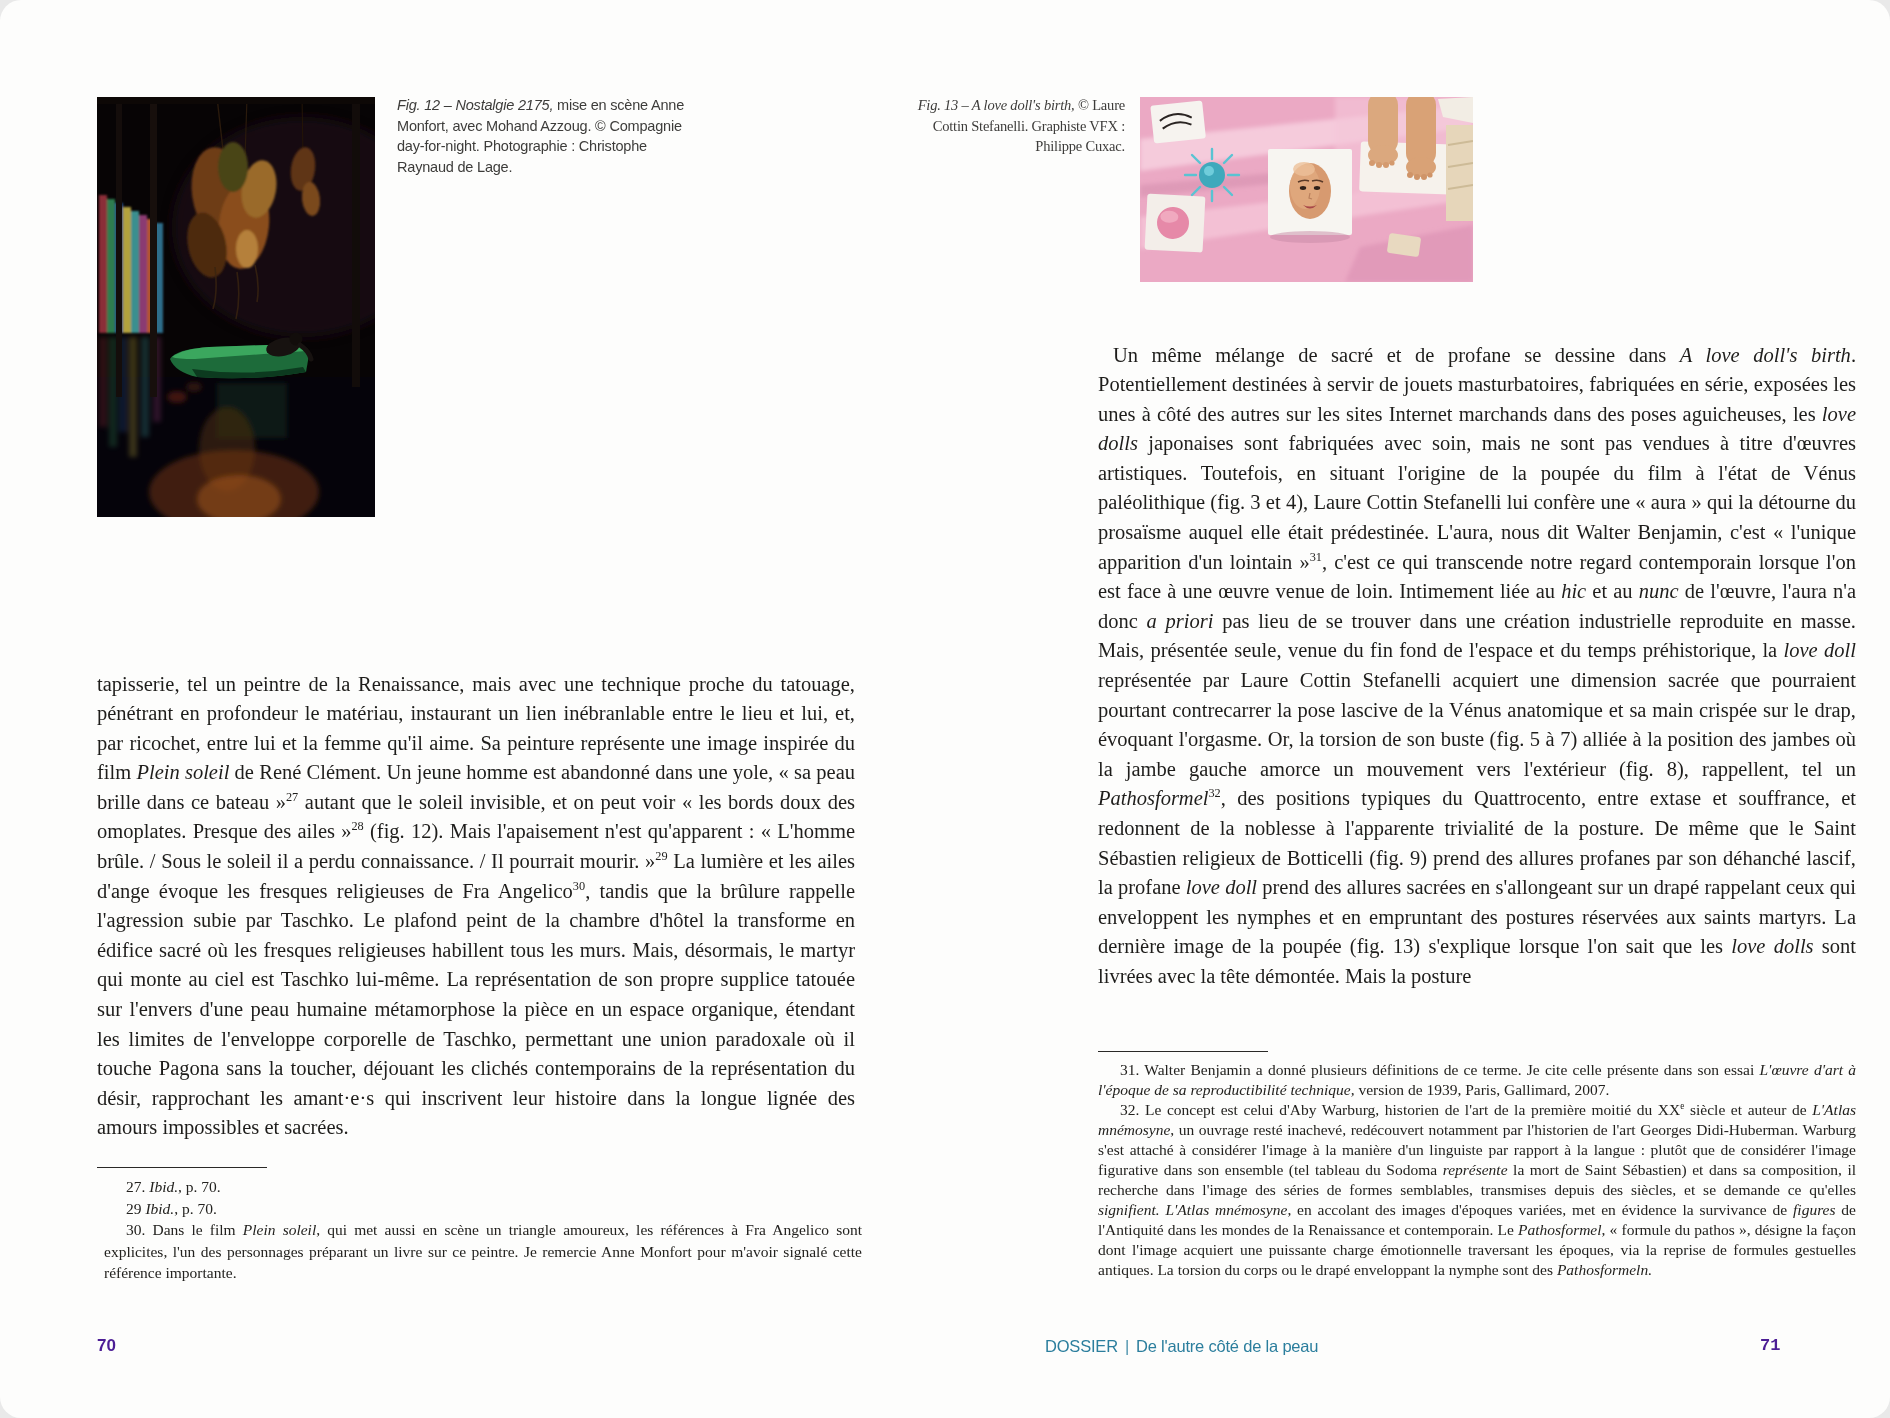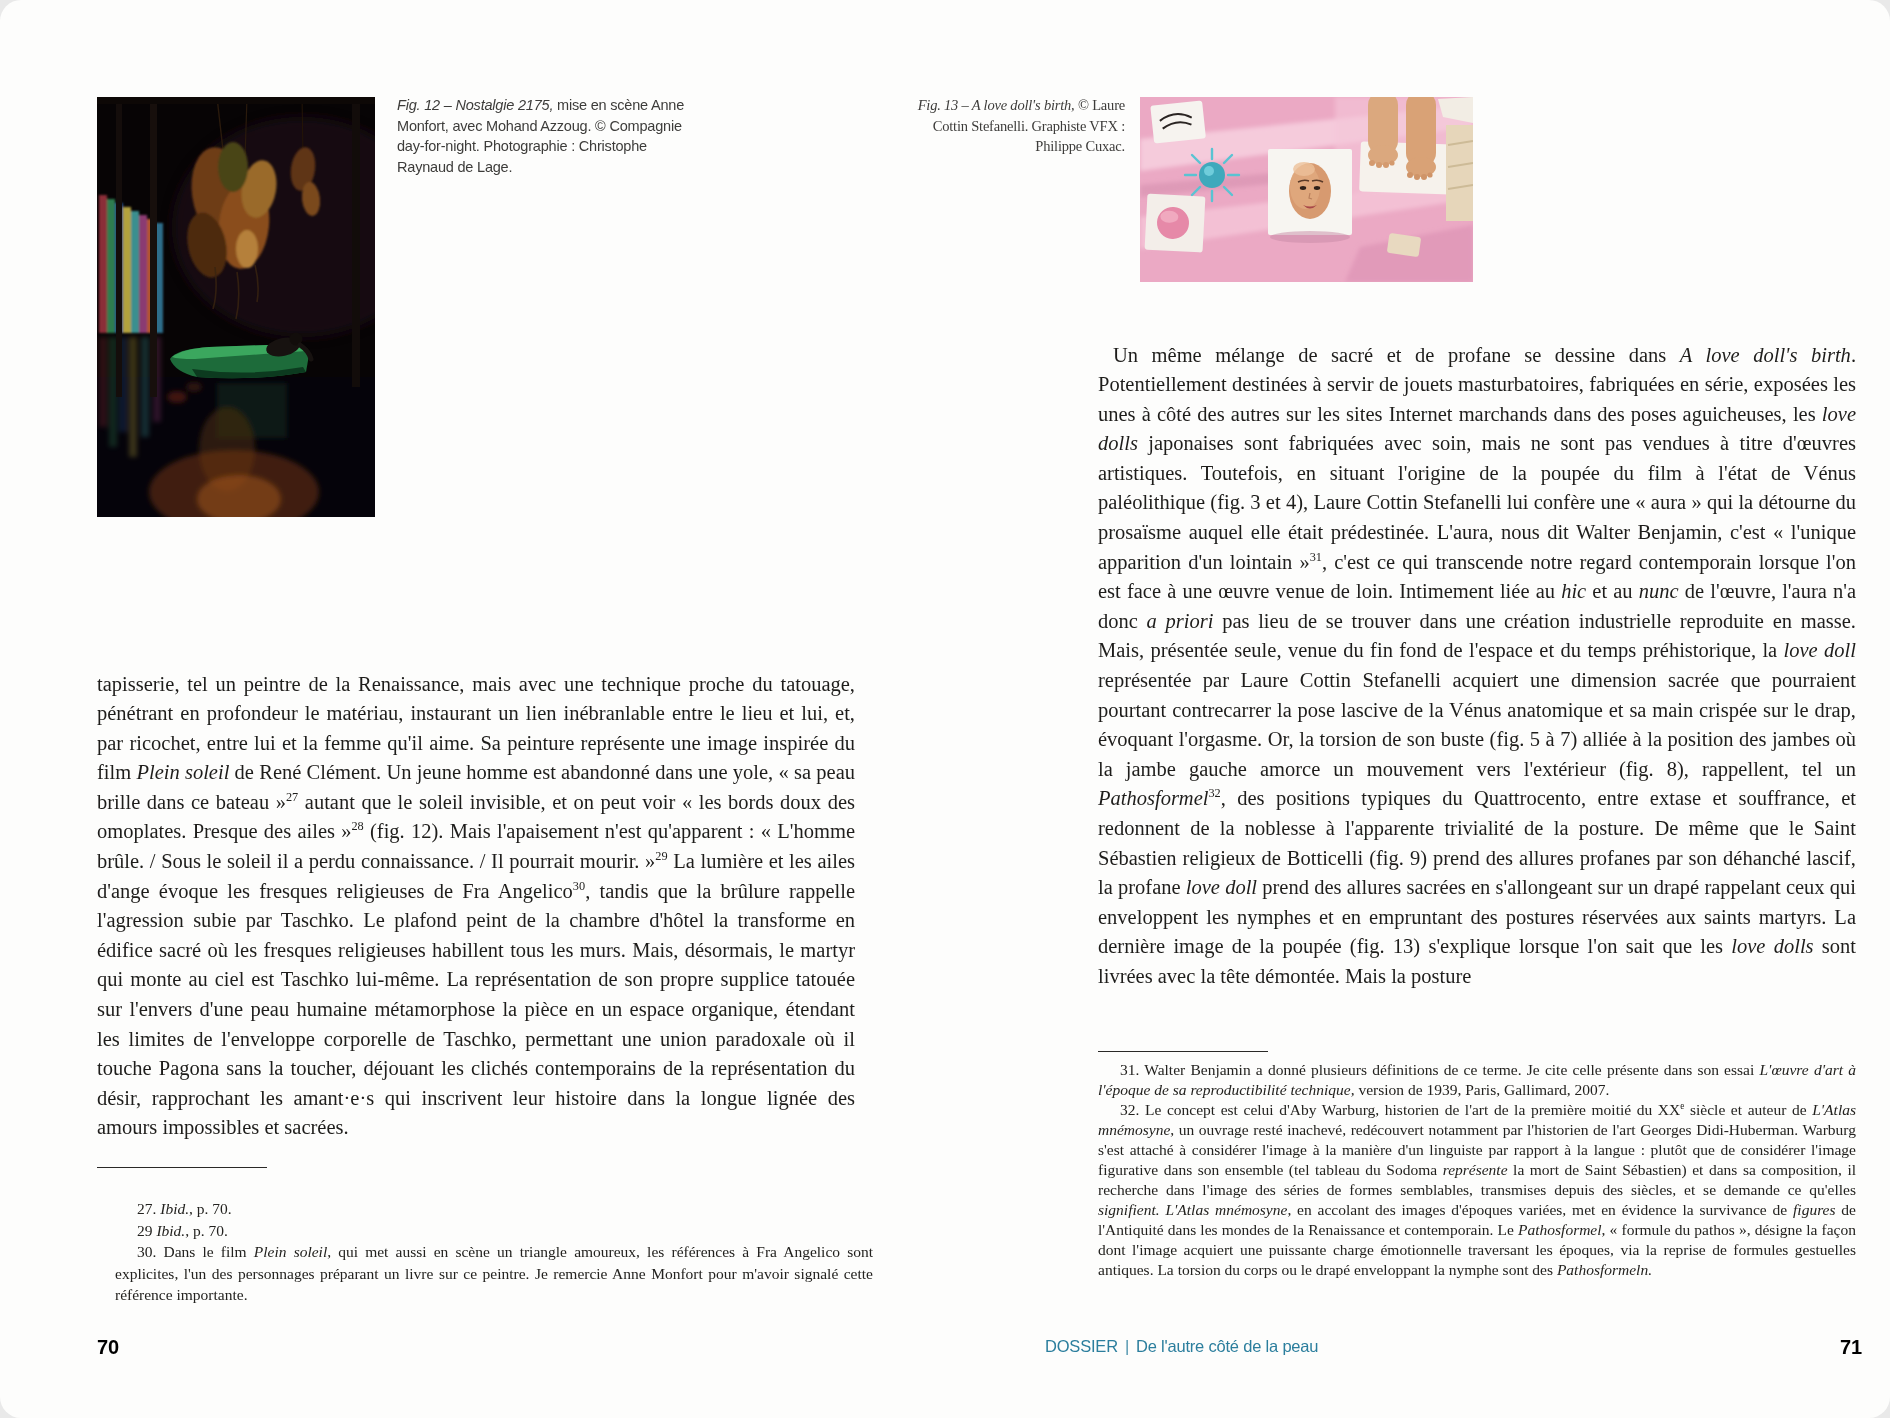--- a/index.html
+++ b/index.html
@@ -19,27 +19,27 @@
   #caption-12{left:397px;top:95px;width:300px;}
   #caption-13{left:890px;top:95px;width:235px;text-align:right;font-family:Liberation Serif, serif;}
   .figure{position:absolute;overflow:hidden;}
   #figure-12{left:97px;top:97px;width:278px;height:420px;}
   #figure-13{left:1140px;top:97px;width:333px;height:185px;}
   .figure svg{display:block;width:100%;height:100%;}
   .fnrule{position:absolute;width:170px;border-top:1.6px solid #2a2927;}
   #fnrule-left{left:97px;top:1167px;}
   #fnrule-right{left:1098px;top:1051px;}
   .footnotes{position:absolute;width:758px;font-size:15.5px;color:#23221f;text-align:justify;}
-  #footnotes-left{left:115px;top:1176px;line-height:21.5px;margin-top:22px;}
+  #footnotes-left{left:104px;top:1176px;line-height:21.5px;}
   #footnotes-right{left:1098px;top:1060px;line-height:20px;}
   .footnote{margin:0;text-indent:22px;}
   .pagenum{position:absolute;top:1336px;font-family:"Liberation Sans",sans-serif;
-    font-weight:bold;font-size:20px;color:#000000;}
+    font-weight:bold;font-size:17px;color:#4c1d95;}
   #pagenum-left{left:97px;}
-  #pagenum-right{left:1840px;}
+  #pagenum-right{left:1760px;font-family:Liberation Mono, monospace;}
   #footer-dossier{position:absolute;left:1045px;top:1337px;
     font-family:"Liberation Sans",sans-serif;font-size:16.5px;color:var(--accent);
     letter-spacing:-0.2px;white-space:nowrap;}
   #footer-dossier .lbl{font-weight:normal;}
   #footer-dossier .sep{padding:0 7px;font-weight:300;opacity:.85;}
 </style>
 </head>
 <body>
 
 <div class="spread" style="--accent: #2b7e9d;">

